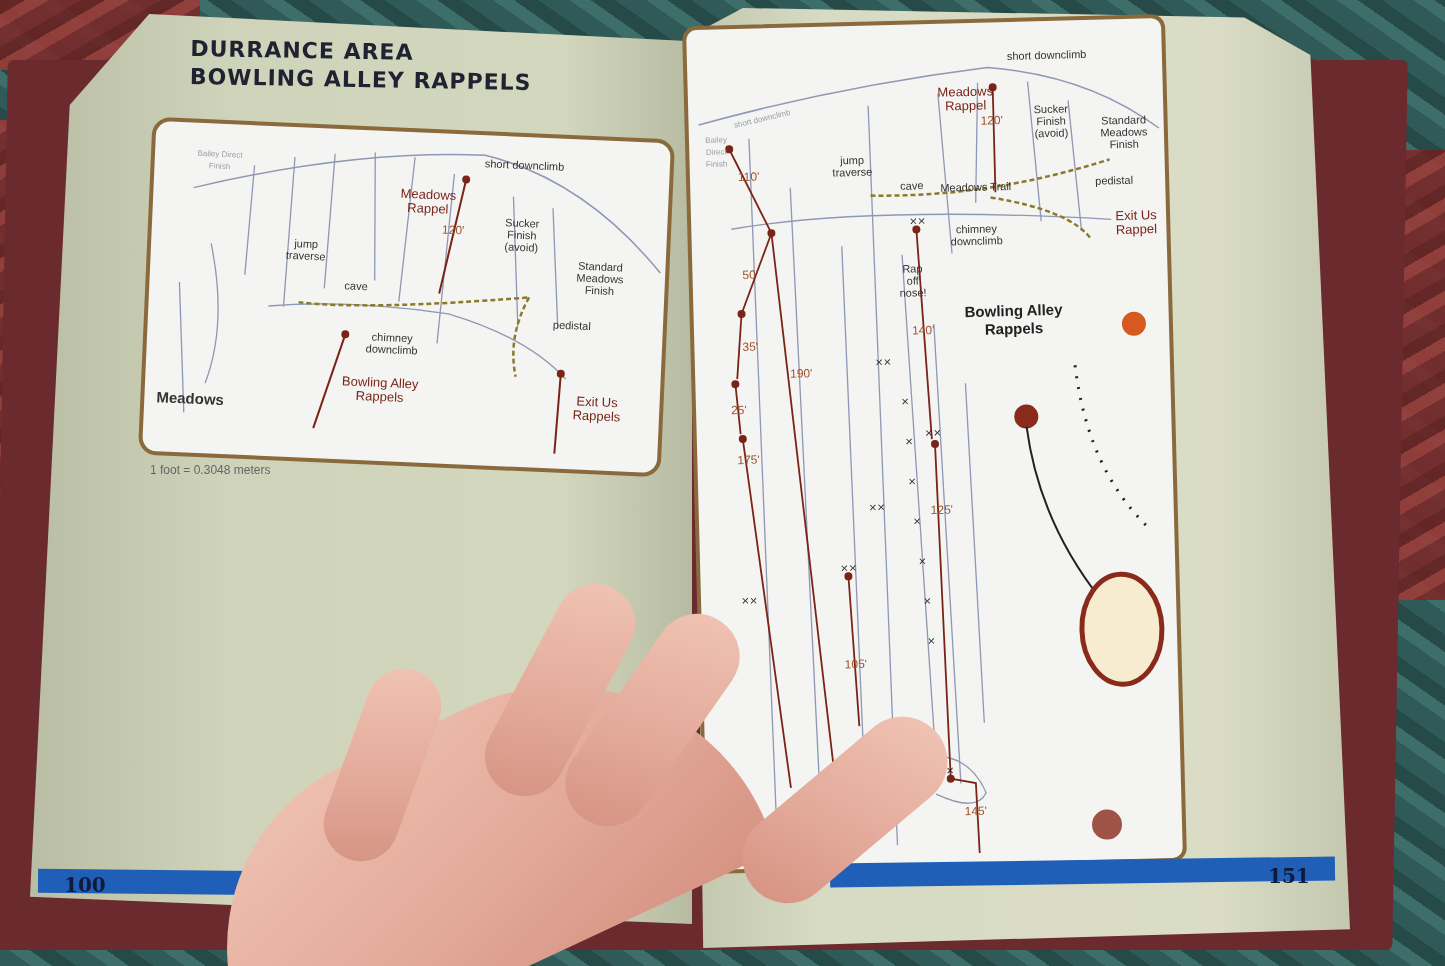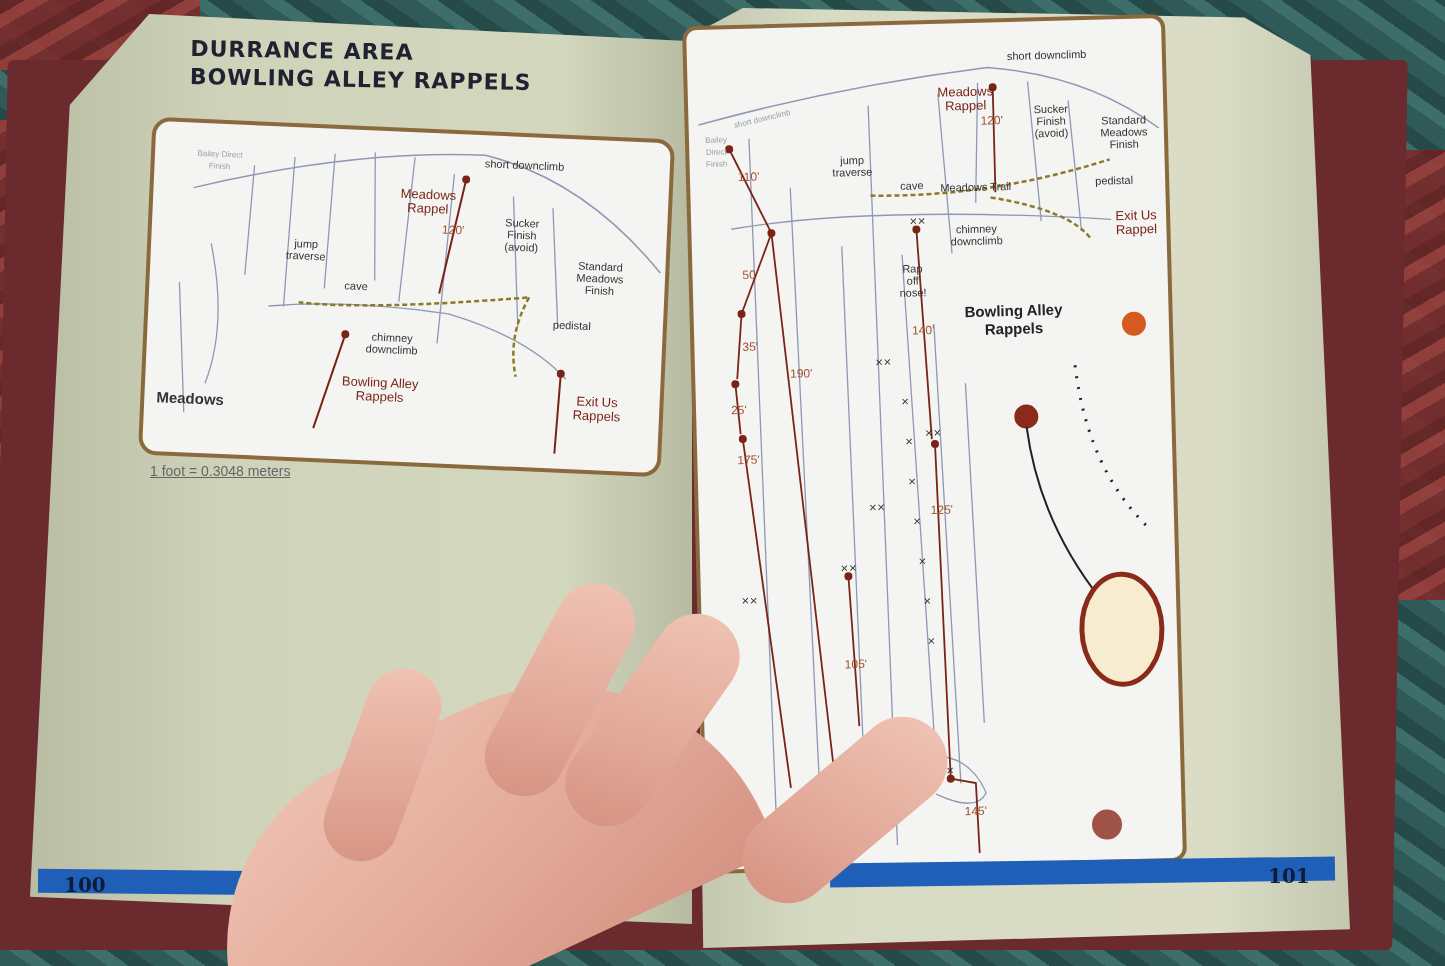--- a/index.html
+++ b/index.html
@@ -18,21 +18,21 @@
   .map-left{left:145px;top:128px;width:515px;height:330px;transform:rotate(2.5deg);}
   .map-right{left:693px;top:20px;width:475px;height:840px;transform:rotate(-1.5deg);border-radius:14px;}
   .lbl{position:absolute;font-size:11px;color:#333;line-height:12px;text-align:center;white-space:nowrap;}
   .lbl.red{color:#7a2418;font-size:13px;line-height:14px;}
   .lbl.dim{color:#9aa0a8;font-size:8px;}
   .lbl.len{color:#a0522d;font-size:12px;}
   .lbl.big{font-weight:bold;color:#222;font-size:15px;line-height:18px;}
   .lbl.meadows{font-weight:bold;color:#333;font-size:15px;}
   .foot{position:absolute;height:24px;background:#1f5fb8;}
   .pnum{position:absolute;font-family:"DejaVu Serif",serif;font-weight:bold;color:#0e1a3a;font-size:20px;}
-  .footnote{position:absolute;font-size:14px;color:#666;text-decoration:underline;}
+  .footnote{position:absolute;font-size:12px;color:#666;}
   .hand{position:absolute;background:linear-gradient(160deg,#f0c4b4,#e2a898 60%,#d59282);}
   svg{position:absolute;left:0;top:0;overflow:visible;}
 </style>
 </head>
 <body>
 
 <div class="rug-red" style="left:0;top:120px;width:70px;height:500px;"></div>
 <div class="rug-red" style="left:1360px;top:150px;width:85px;height:450px;"></div>
 <div class="rug-red" style="left:0;top:0;width:200px;height:70px;"></div>
 
@@ -182,19 +182,19 @@
   <div class="lbl len" style="left:35px;top:375px;">25'</div>
   <div class="lbl len" style="left:40px;top:425px;">175'</div>
   <div class="lbl len" style="left:95px;top:340px;">190'</div>
   <div class="lbl len" style="left:218px;top:300px;">140'</div>
   <div class="lbl len" style="left:232px;top:480px;">125'</div>
   <div class="lbl len" style="left:142px;top:632px;">105'</div>
   <div class="lbl len" style="left:258px;top:782px;">145'</div>
 </div>
 
 <div class="foot" style="left:830px;top:860px;width:505px;transform:rotate(-0.8deg);"></div>
-<div class="pnum" style="left:1268px;top:864px;">101</div>
+<div class="pnum" style="left:1268px;top:864px;">151</div>
 
 <div class="hand" style="left:190px;top:720px;width:560px;height:260px;border-radius:200px 220px 0 0;transform:rotate(-25deg);"></div>
 <div class="hand" style="left:520px;top:575px;width:80px;height:230px;border-radius:40px;transform:rotate(28deg);"></div>
 <div class="hand" style="left:610px;top:600px;width:85px;height:240px;border-radius:42px;transform:rotate(35deg);"></div>
 <div class="hand" style="left:800px;top:690px;width:90px;height:240px;border-radius:45px;transform:rotate(50deg);"></div>
 <div class="hand" style="left:345px;top:665px;width:75px;height:200px;border-radius:38px;transform:rotate(20deg);"></div>
 
 </body></html>

